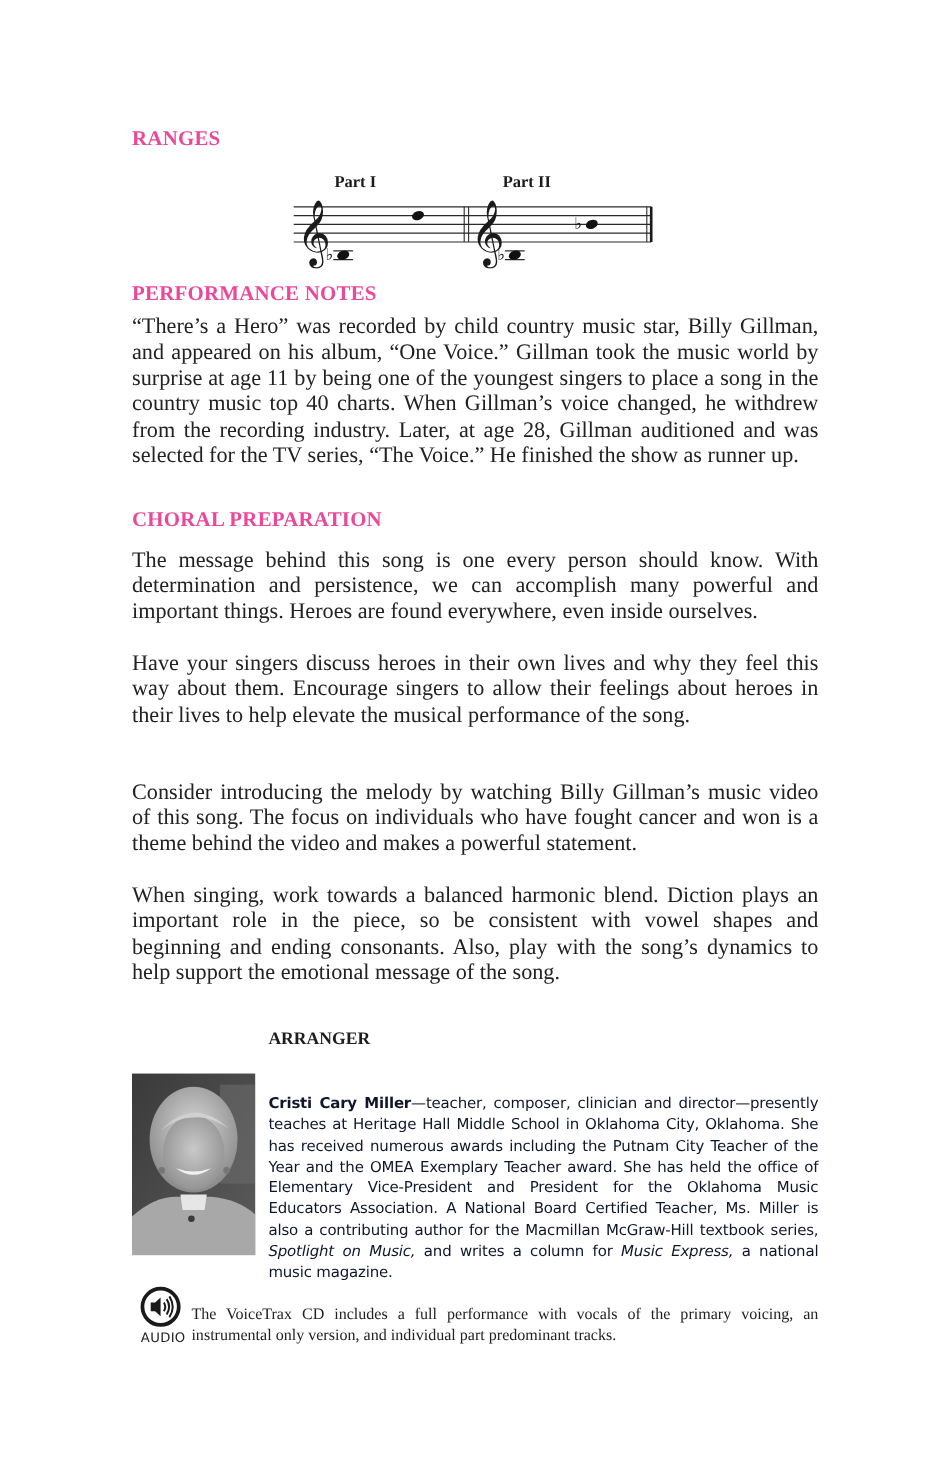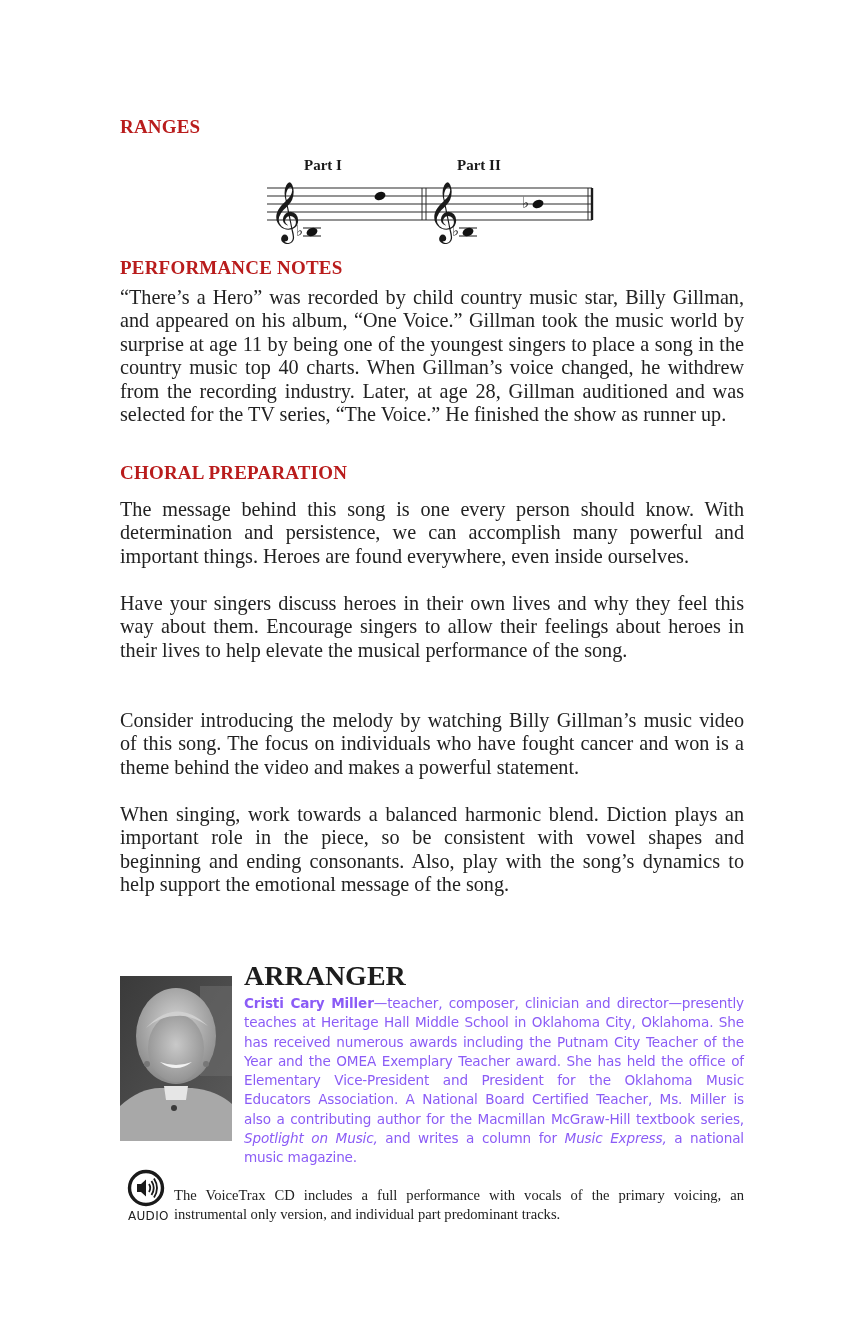--- a/index.html
+++ b/index.html
@@ -1,24 +1,24 @@
 <!DOCTYPE html>
 <html><head>
 <meta charset="utf-8">
 <style>
   html, body { margin: 0; padding: 0; background: #ffffff; }
   body { width: 864px; height: 1343px; position: relative; overflow: hidden; color: #1f1f1f; font-family: "Liberation Serif", "DejaVu Serif", serif; }
-  .h { position: absolute; left: 120px; font-family: "Liberation Serif", serif; font-weight: bold; font-size: 19px; letter-spacing: 0.2px; color: #b91c1c; margin: 0; }
+  .h { position: absolute; left: 120px; font-family: "Liberation Serif", serif; font-weight: bold; font-size: 19px; letter-spacing: 0.2px; color: #ec4899; margin: 0; }
   .p { position: absolute; left: 120px; width: 624px; font-size: 20.2px; line-height: 23.4px; text-align: justify; margin: 0; color: #222; }
   .p.last-left { text-align-last: left; }
   #staff { position: absolute; left: 262px; top: 152px; width: 340px; height: 92px; }
   .part-label { font-family: "Liberation Serif", serif; font-weight: bold; font-size: 15px; fill: #1a1a1a; }
   .photo { position: absolute; left: 120px; top: 976px; width: 112px; height: 165px; overflow: hidden; background: #4a4a4a; }
-  .arr-title { position: absolute; left: 244px; top: 960px; font-family: "Liberation Serif", serif; font-weight: bold; font-size: 28px; color: #1d1d1d; margin: 0; }
-  .bio { position: absolute; left: 244px; top: 994px; width: 500px; font-family: "DejaVu Sans", sans-serif; font-size: 13.6px; line-height: 19.3px; text-align: justify; color: #8b5cf6; margin: 0; letter-spacing: -0.15px; }
+  .arr-title { position: absolute; left: 244px; top: 936px; font-family: "Liberation Serif", serif; font-weight: bold; font-size: 16px; color: #1d1d1d; margin: 0; }
+  .bio { position: absolute; left: 244px; top: 994px; width: 500px; font-family: "DejaVu Sans", sans-serif; font-size: 13.6px; line-height: 19.3px; text-align: justify; color: #0f172a; margin: 0; letter-spacing: -0.15px; }
   .bio b { font-weight: bold; }
   .bio i { font-style: italic; }
   .audio-icon { position: absolute; left: 126px; top: 1168px; width: 40px; height: 40px; }
   .audio-label { position: absolute; left: 128px; top: 1209px; font-family: "DejaVu Sans", sans-serif; font-size: 12px; letter-spacing: 0.3px; color: #222; }
   .audio-text { position: absolute; left: 174px; top: 1186px; width: 570px; font-family: Liberation Serif, serif; font-size: 14.6px; line-height: 18.5px; text-align: justify; text-align-last: left; color: #222; margin: 0; }
 </style>
 </head>
 <body>
 
 <h2 class="h" style="top:116px;">RANGES</h2>

